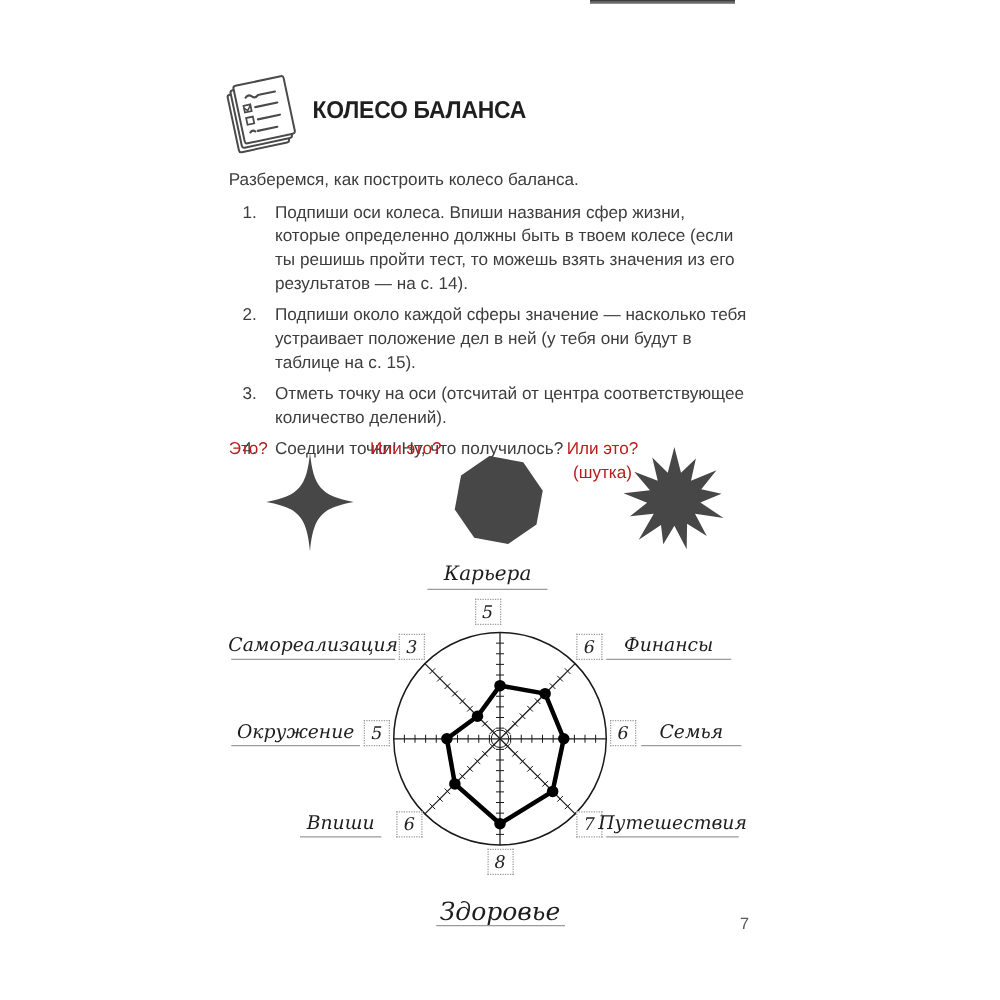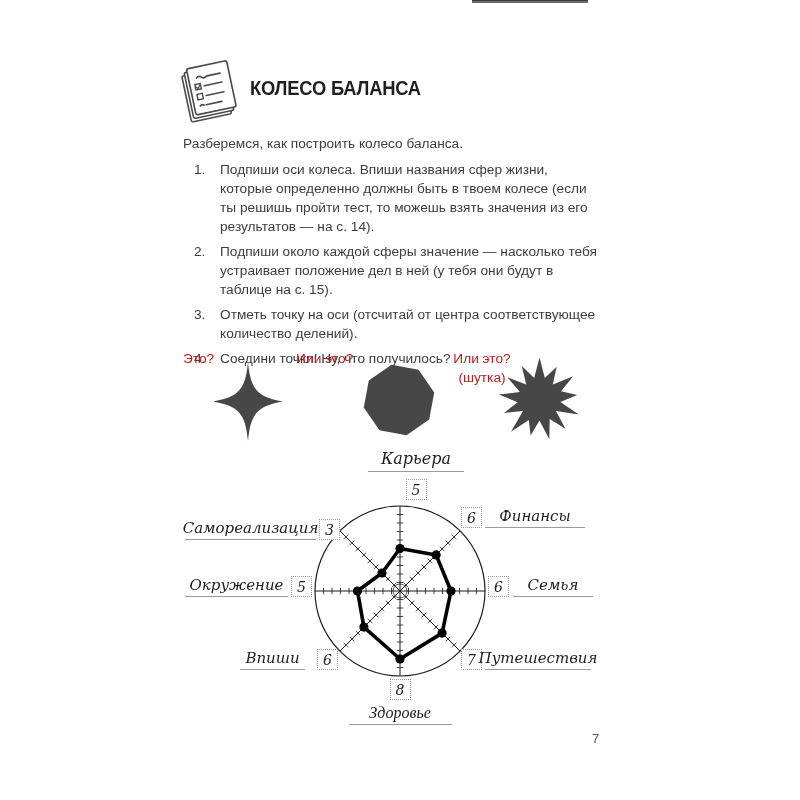--- a/index.html
+++ b/index.html
@@ -43,30 +43,30 @@
   .rule { height:1px; background:#9b9b9b; width:100%; }
   .vbox {
     width:21px; height:21px; border:1.5px dotted #9a9a9a; background:#fff;
     display:flex; align-items:center; justify-content:center;
     font-family:"DejaVu Serif", serif; font-style:italic; font-size:14px; color:#222;
   }
   .spoke.col { display:flex; flex-direction:column; align-items:center; }
   .spoke.row { display:flex; align-items:flex-end; gap:3px; }
   .lab { display:flex; flex-direction:column; align-items:center; gap:2px; }
 
-  #sp-career { left:346px; top:450px; width:140px; }
+  #sp-career { left:320px; top:450px; width:140px; }
   #sp-career .hw { font-size:16px; }
   #sp-career .rule { width:96px; margin-top:3px; }
   #sp-career .vbox { margin-top:7px; }
 
   #sp-health { left:330px; top:679px; width:140px; }
-  #sp-health .hw { font-size:16px; margin-top:4px;font-family:Liberation Serif, serif; }
+  #sp-health .hw { font-size:20px; margin-top:20px; }
   #sp-health .rule { width:103px; margin-top:2px; }
 
-  #sp-selfreal { left:185px; top:507px; } #sp-selfreal .lab { width:131px;margin-top:12px; }
+  #sp-selfreal { left:185px; top:507px; } #sp-selfreal .lab { width:131px; }
   #sp-environment { left:185px; top:576px;justify-content:space-between; } #sp-environment .lab { width:103px; }
   #sp-family { left:240px; top:649px; gap:12px; } #sp-family .lab { width:65px; }
   #sp-finance { left:461px; top:507px; } #sp-finance .lab { width:100px; }
   #sp-rest { left:488px; top:576px; gap:4px; } #sp-rest .lab { width:80px; }
   #sp-travel { left:461px; top:649px; } #sp-travel .lab { width:106px; }
 
   .page-number { position:absolute; left:592px; top:731px; font-size:13px; color:#595959; }
 </style>
 </head>
 <body>

